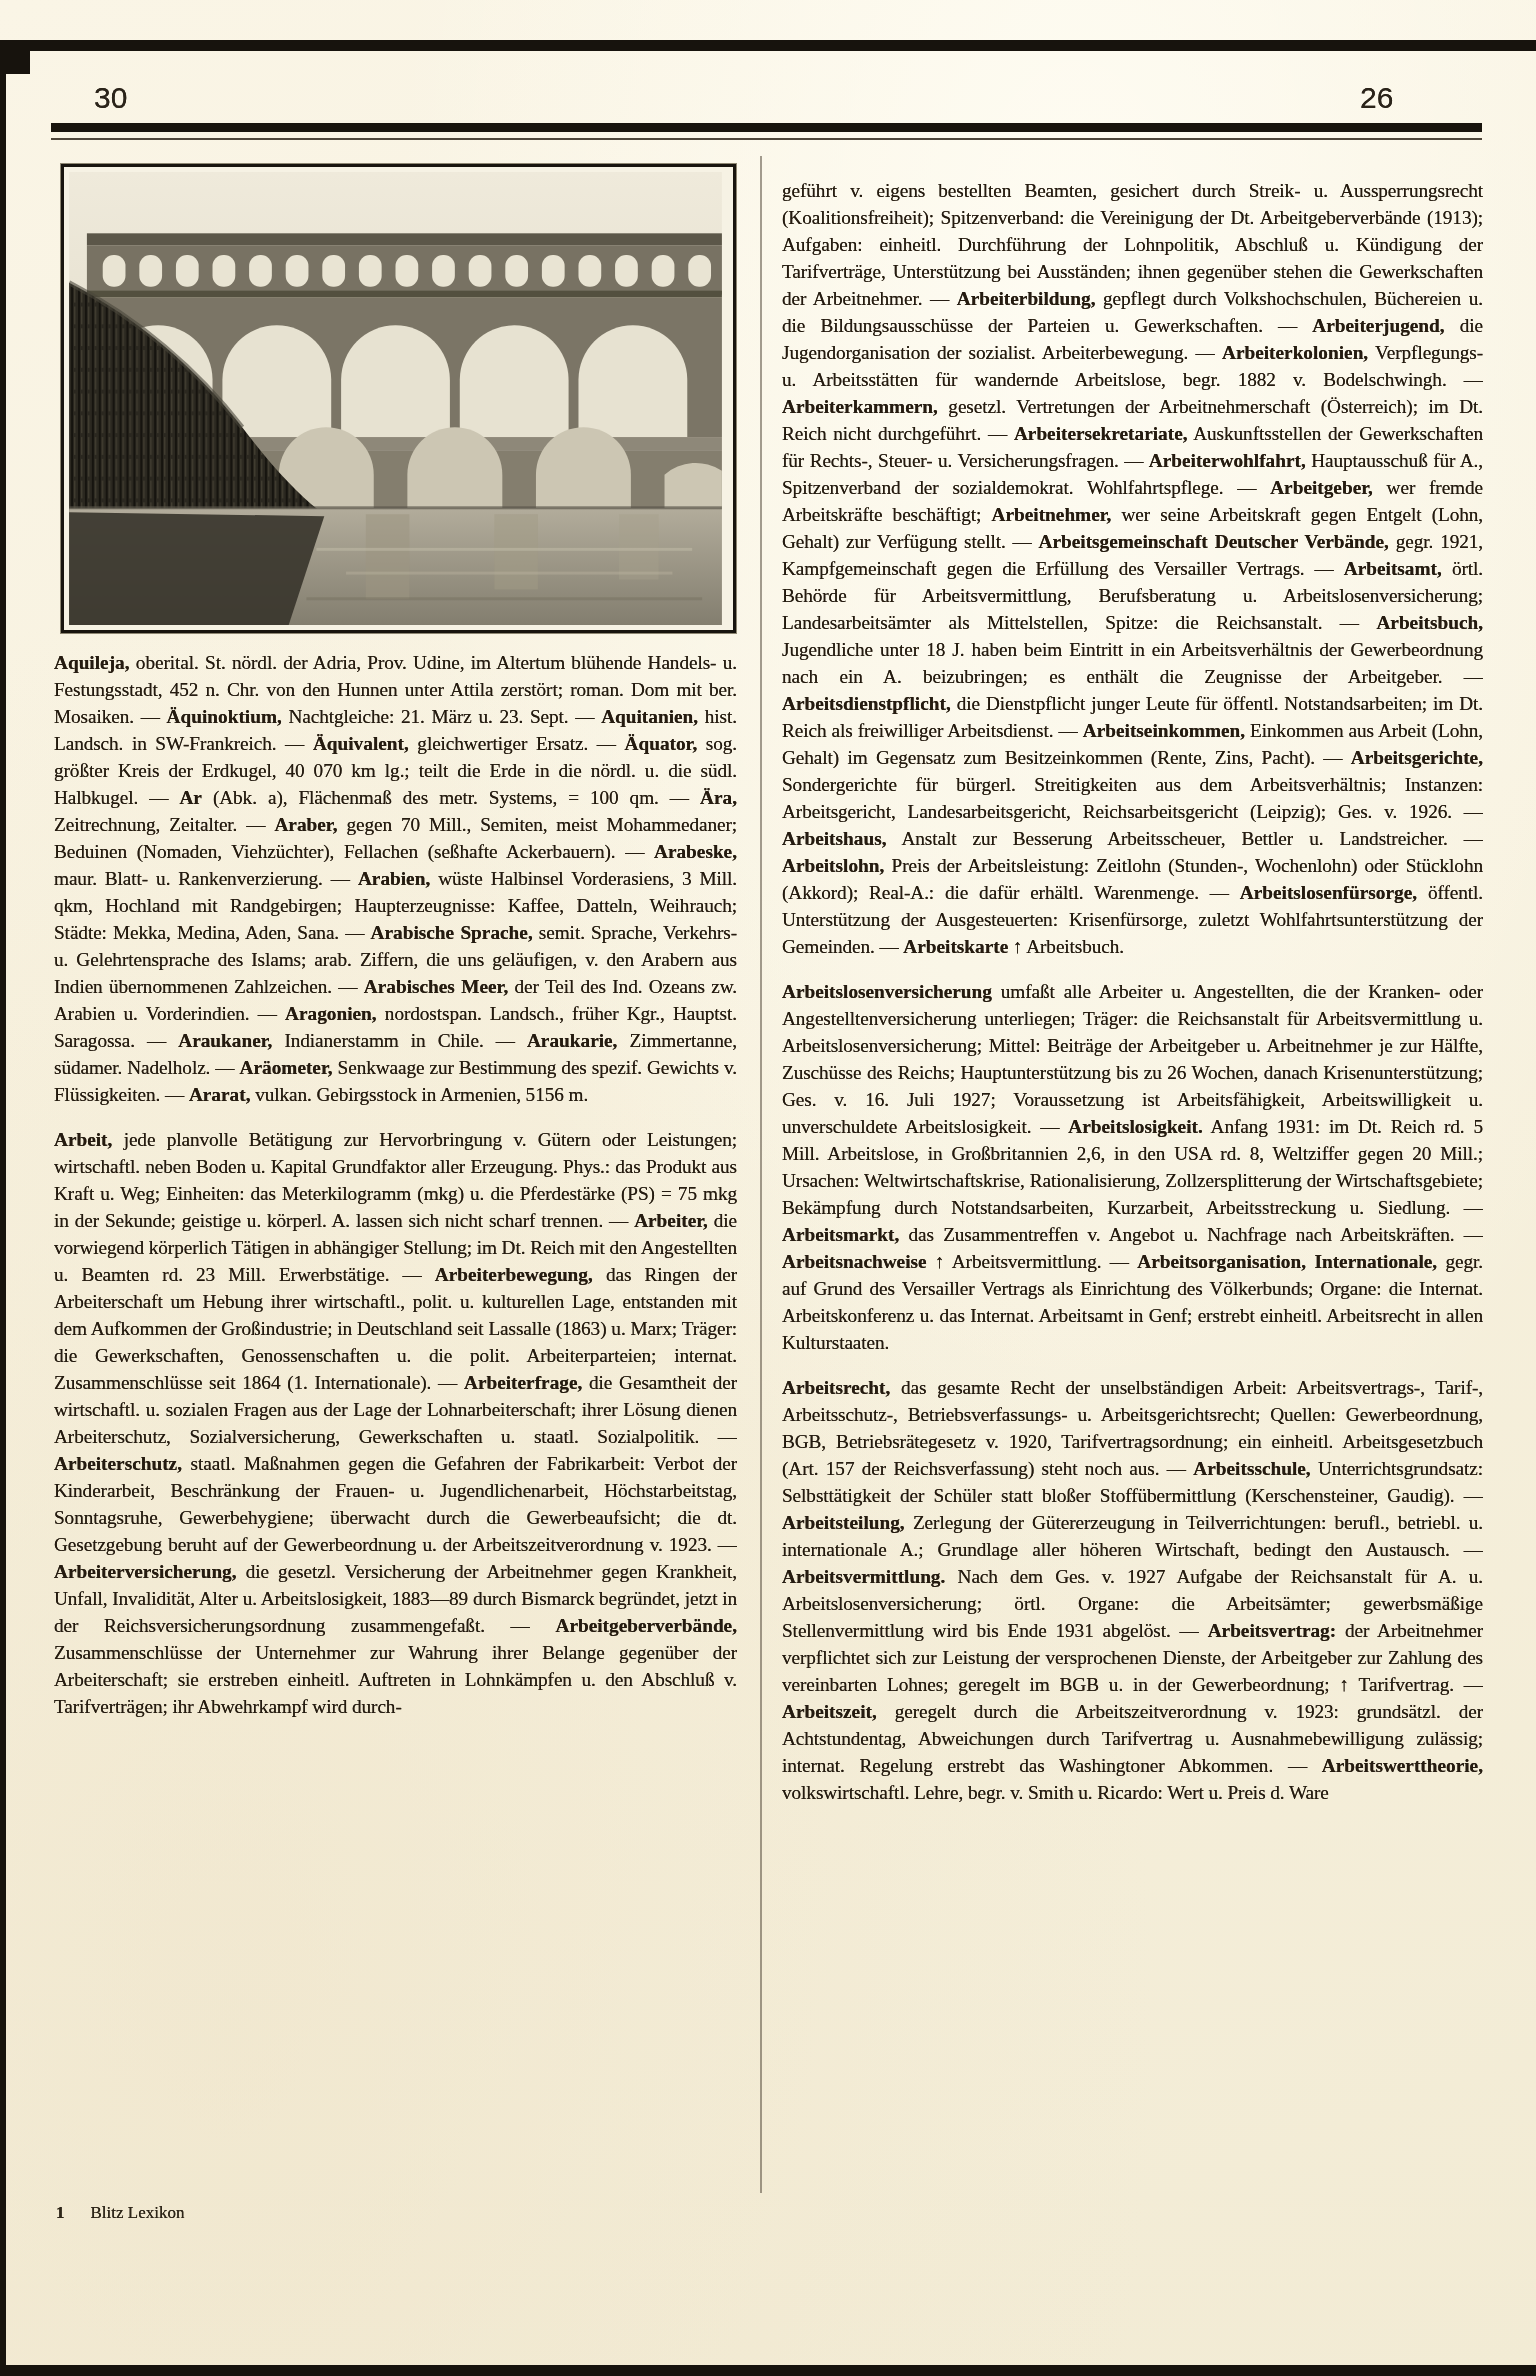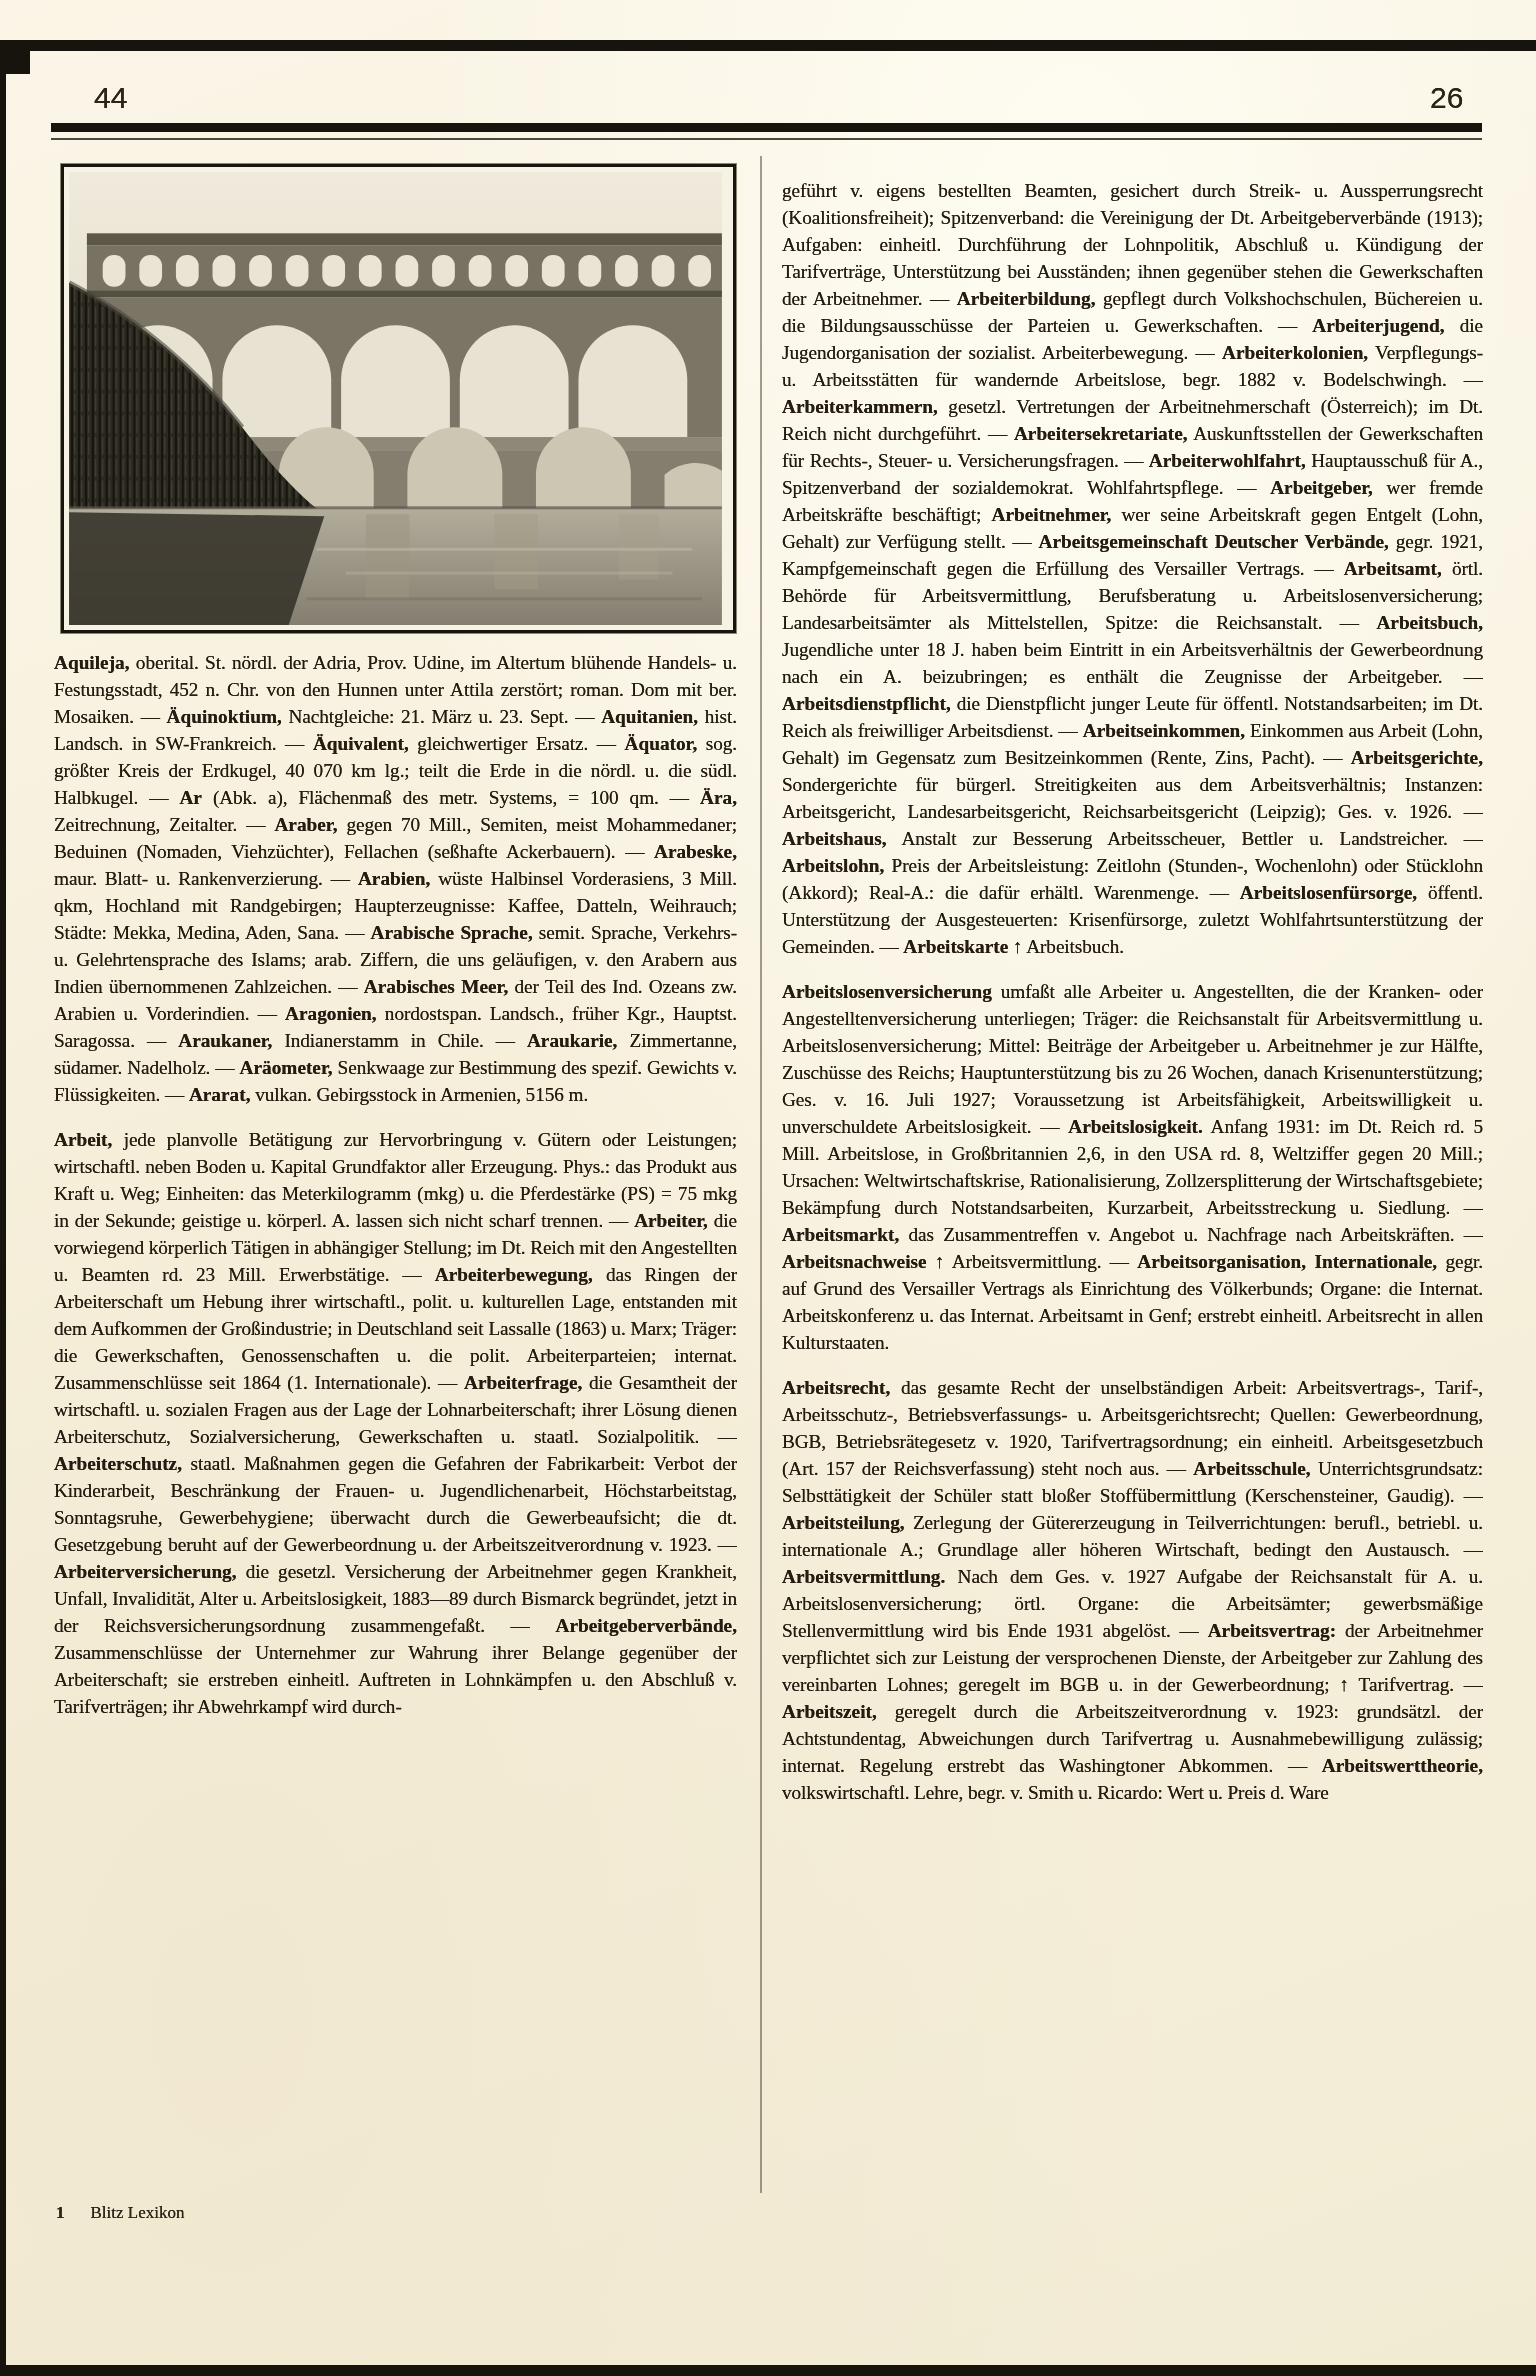--- a/index.html
+++ b/index.html
@@ -15,21 +15,21 @@
   .strip{position:absolute;background:#17130d;}
   .strip-top{left:0;top:40px;width:1537px;height:11px;}
   .strip-left{left:0;top:40px;width:6px;height:2336px;}
   .strip-corner{left:0;top:40px;width:30px;height:34px;}
   .strip-bottom{left:0;top:2365px;width:1537px;height:11px;}
 
   
   .pagenum{position:absolute;top:81px;font-family:"Liberation Sans",sans-serif;
     font-size:30px;color:#2b241a;filter:blur(0.3px);text-shadow:0 0 0.6px #2b241a;}
   .pagenum-left{left:94px;}
-  .pagenum-right{left:1430px;}
+  .pagenum-right{left:1360px;}
   .page-title{position:absolute;top:79px;left:0;width:1537px;text-align:center;
     font-family:"Liberation Sans",sans-serif;font-weight:bold;font-size:31px;
     letter-spacing:0.5px;color:#241d13;filter:blur(0.4px);text-shadow:0 0 0.7px #241d13;}
   .rule-thick{position:absolute;left:51px;top:123px;width:1431px;height:9px;background:#18140d;}
   .rule-thin{position:absolute;left:51px;top:138px;width:1431px;height:2px;background:#4e463a;}
   .col-divider{position:absolute;left:760px;top:156px;width:2px;height:2037px;background:rgba(72,61,47,.5);}
 
   
   .photo-frame{position:absolute;left:61px;top:164px;width:659px;
     border:3px solid #18140e;background:#f6f2e4;padding:5px;box-shadow:0 0 0 1px #8d8672;}
@@ -56,21 +56,21 @@
 </head>
 <body>
 
 <div class="page">
 
   <div class="strip strip-top"></div>
   <div class="strip strip-left"></div>
   <div class="strip strip-corner"></div>
   <div class="strip strip-bottom"></div>
 
-  <div class="pagenum pagenum-left">44</div>
+  <div class="pagenum pagenum-left">30</div>
   <div class="pagenum pagenum-right">26</div>
   <div class="rule-thick"></div>
   <div class="rule-thin"></div>
   <div class="col-divider"></div>
 
   <figure class="photo-frame" style="margin:0">
     <svg width="653" height="453" viewBox="0 0 660 458">
       <defs>
         <linearGradient id="sky" x1="0" y1="0" x2="0" y2="1">
           <stop offset="0" stop-color="#efeadb"></stop>

